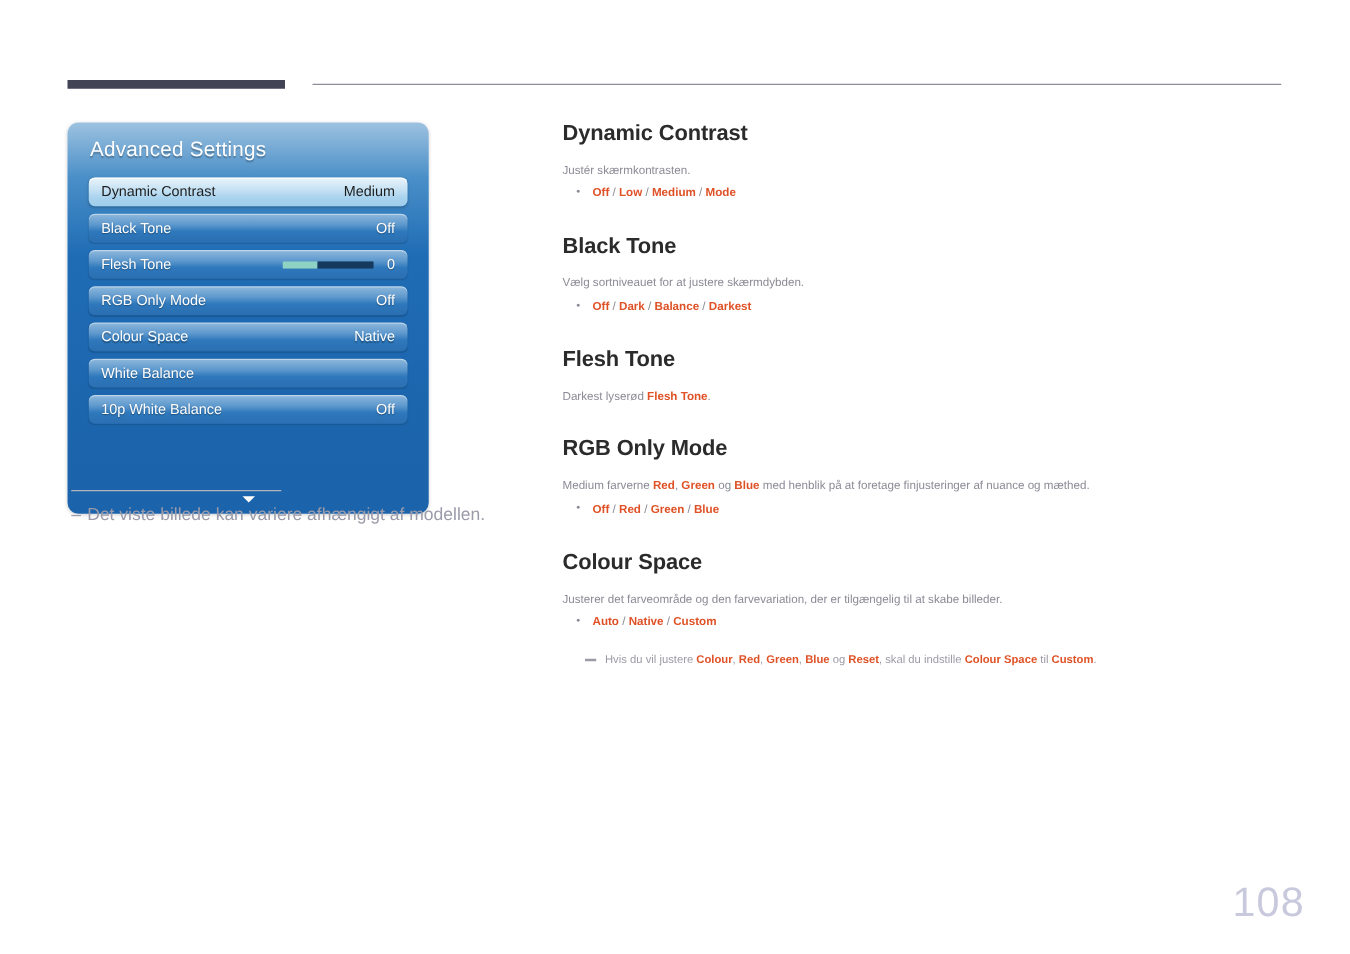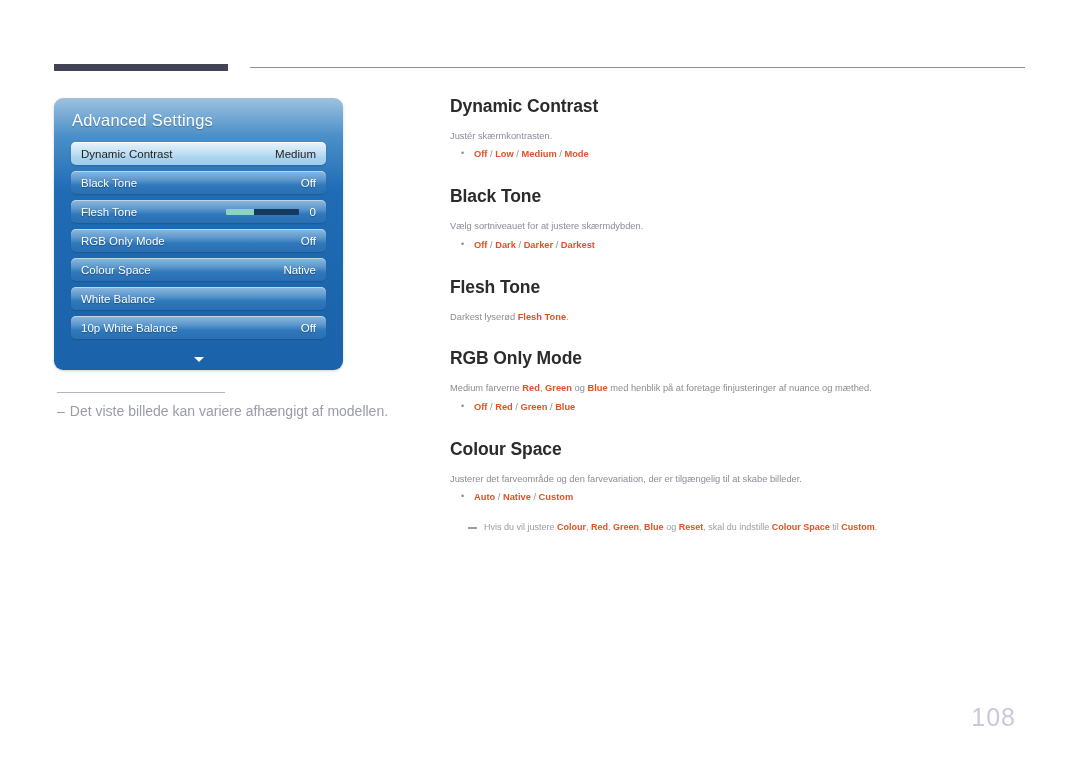--- a/index.html
+++ b/index.html
@@ -41,21 +41,21 @@
     height: 1px;
     background: #8e8e99;
   }
 
   
   .osd-panel {
     position: absolute;
     left: 54px;
     top: 98px;
     width: 289px;
-    height: 272px;
+    height: 313px;
     border-radius: 9px;
     background: linear-gradient(180deg,
         #9dc2e0 0%,
         #4a8fc8 14%,
         #1f6cb5 34%,
         #1c66ae 70%,
         #1b63ab 100%);
     box-shadow: 0 1px 3px rgba(0,0,0,0.18);
     overflow: hidden;
   }
@@ -243,23 +243,23 @@
     left: 18px;
     top: 6px;
     width: 9px;
     height: 1.6px;
     background: #9b9ba6;
   }
 
   
   .page-number {
     position: absolute;
-    right: 64px;
+    right: 36px;
     top: 703px;
-    font-size: 25px;
+    font-size: 33px;
     color: #c9c9dd;
     letter-spacing: 1px;
   }
 </style>
 </head>
 <body>
 
 <div class="top-rule">
   <div class="thick"></div>
   <div class="thin"></div>
@@ -320,21 +320,21 @@
       <h2>Dynamic Contrast</h2>
       <p class="desc">Justér skærmkontrasten.</p>
       <ul class="bullets">
         <li><span class="opt">Off</span><span class="sep"> / </span><span class="opt">Low</span><span class="sep"> / </span><span class="opt">Medium</span><span class="sep"> / </span><span class="opt">Mode</span></li>
       </ul>
     </div>
     <div class="sec sec-2">
       <h2>Black Tone</h2>
       <p class="desc">Vælg sortniveauet for at justere skærmdybden.</p>
       <ul class="bullets">
-        <li><span class="opt">Off</span><span class="sep"> / </span><span class="opt">Dark</span><span class="sep"> / </span><span class="opt">Darker</span><span class="sep"> / </span><span class="opt">Darkest</span></li>
+        <li><span class="opt">Off</span><span class="sep"> / </span><span class="opt">Dark</span><span class="sep"> / </span><span class="opt">Balance</span><span class="sep"> / </span><span class="opt">Darkest</span></li>
       </ul>
     </div>
     <div class="sec sec-2">
       <h2>Flesh Tone</h2>
       <p class="desc"><span>Darkest lyserød </span><b class="hl">Flesh Tone</b><span>.</span></p>
     </div>
     <div class="sec sec-2">
       <h2>RGB Only Mode</h2>
       <p class="desc"><span>Medium farverne </span><b class="hl">Red</b><span>, </span><b class="hl">Green</b><span> og </span><b class="hl">Blue</b><span> med henblik på at foretage finjusteringer af nuance og mæthed.</span></p>
       <ul class="bullets">

